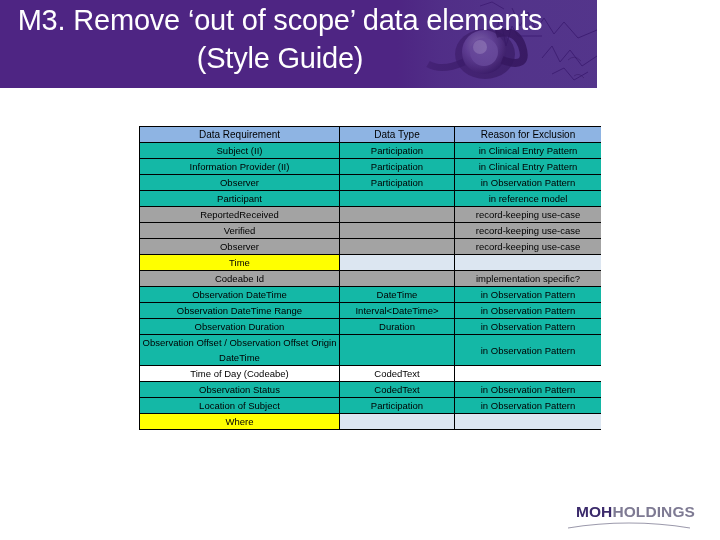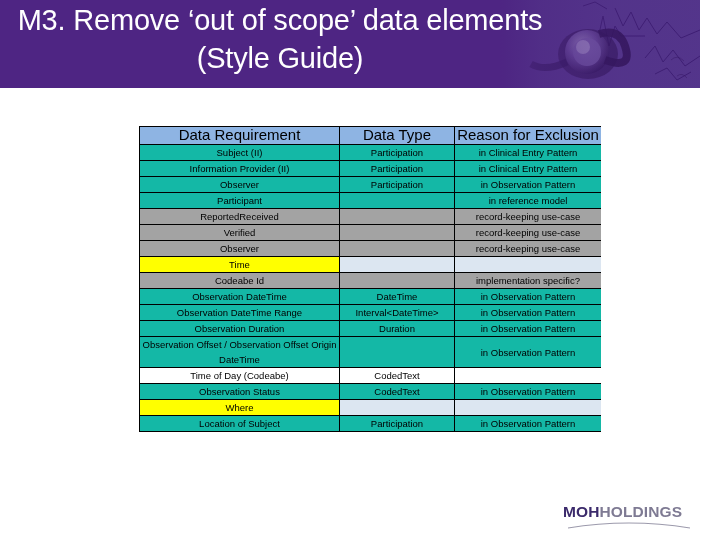--- a/index.html
+++ b/index.html
@@ -12,21 +12,21 @@
     background: #ffffff;
     font-family: "Liberation Sans", sans-serif;
     overflow: hidden;
     position: relative;
   }
 
   
   .banner {
     position: absolute;
     left: 0; top: 0;
-    width: 700px;
+    width: 597px;
     height: 88px;
     background: #4e2583;
     overflow: hidden;
   }
   .banner-photo {
     position: absolute;
     right: 0; top: 0;
     width: 205px;
     height: 88px;
     overflow: hidden;
@@ -67,39 +67,40 @@
     vertical-align: middle;
     font-weight: normal;
     line-height: 15px;
     height: 15px;
   }
   col.c1 { width: 200px; }
   col.c2 { width: 115px; }
   col.c3 { width: 147px; }
 
   .hdr { background: #8eb4e3; height: 16px; }
-  .hdr span { font-size: 15px; }
+  .hdr span { font-size: 10px; }
 
   .sec-yellow { background: #ffff00; font-weight: bold; }
   .sec-blue   { background: #dce6f1; }
 
   .lt  { background: #14b8a6; }
   .dk  { background: #a3a3a3; }
   .wh  { background: #ffffff; }
   .sh  { background: #e3e3e3; }
 
   .tall { height: 30px; line-height: 14px; }
 
   
   .logo {
     position: absolute;
     left: 563px;
     top: 503px;
     width: 132px;
     height: 28px;
+    text-align: right;
   }
   .logo-text {
     font-size: 15.5px;
     letter-spacing: 0.1px;
     white-space: nowrap;
     font-weight: 600;
   }
   .logo-moh { color: #3b2a6b; }
   .logo-holdings { color: #7e7a93; }
   .logo-swoosh {
@@ -244,28 +245,28 @@
         <td class="wh">CodedText</td>
         <td class="wh"></td>
       </tr>
       <tr>
         <td class="lt">Observation Status</td>
         <td class="lt">CodedText</td>
         <td class="lt">in Observation Pattern</td>
       </tr>
 
       <tr>
+        <td class="lt">Location of Subject</td>
+        <td class="lt">Participation</td>
+        <td class="lt">in Observation Pattern</td>
+      </tr>
+      <tr>
         <td class="sec-yellow">Where</td>
         <td class="sec-blue"></td>
         <td class="sec-blue"></td>
-      </tr>
-      <tr>
-        <td class="lt">Location of Subject</td>
-        <td class="lt">Participation</td>
-        <td class="lt">in Observation Pattern</td>
       </tr>
 
     </tbody>
   </table>
 </div>
 
 <div class="logo">
   <div class="logo-text"><span class="logo-moh">MOH</span><span class="logo-holdings">HOLDINGS</span></div>
   <svg class="logo-swoosh" viewBox="0 0 124 9" xmlns="http://www.w3.org/2000/svg">
     <path d="M1 8 Q62 -2 123 8" stroke="#9c9aac" stroke-width="1.2" fill="none"></path>

